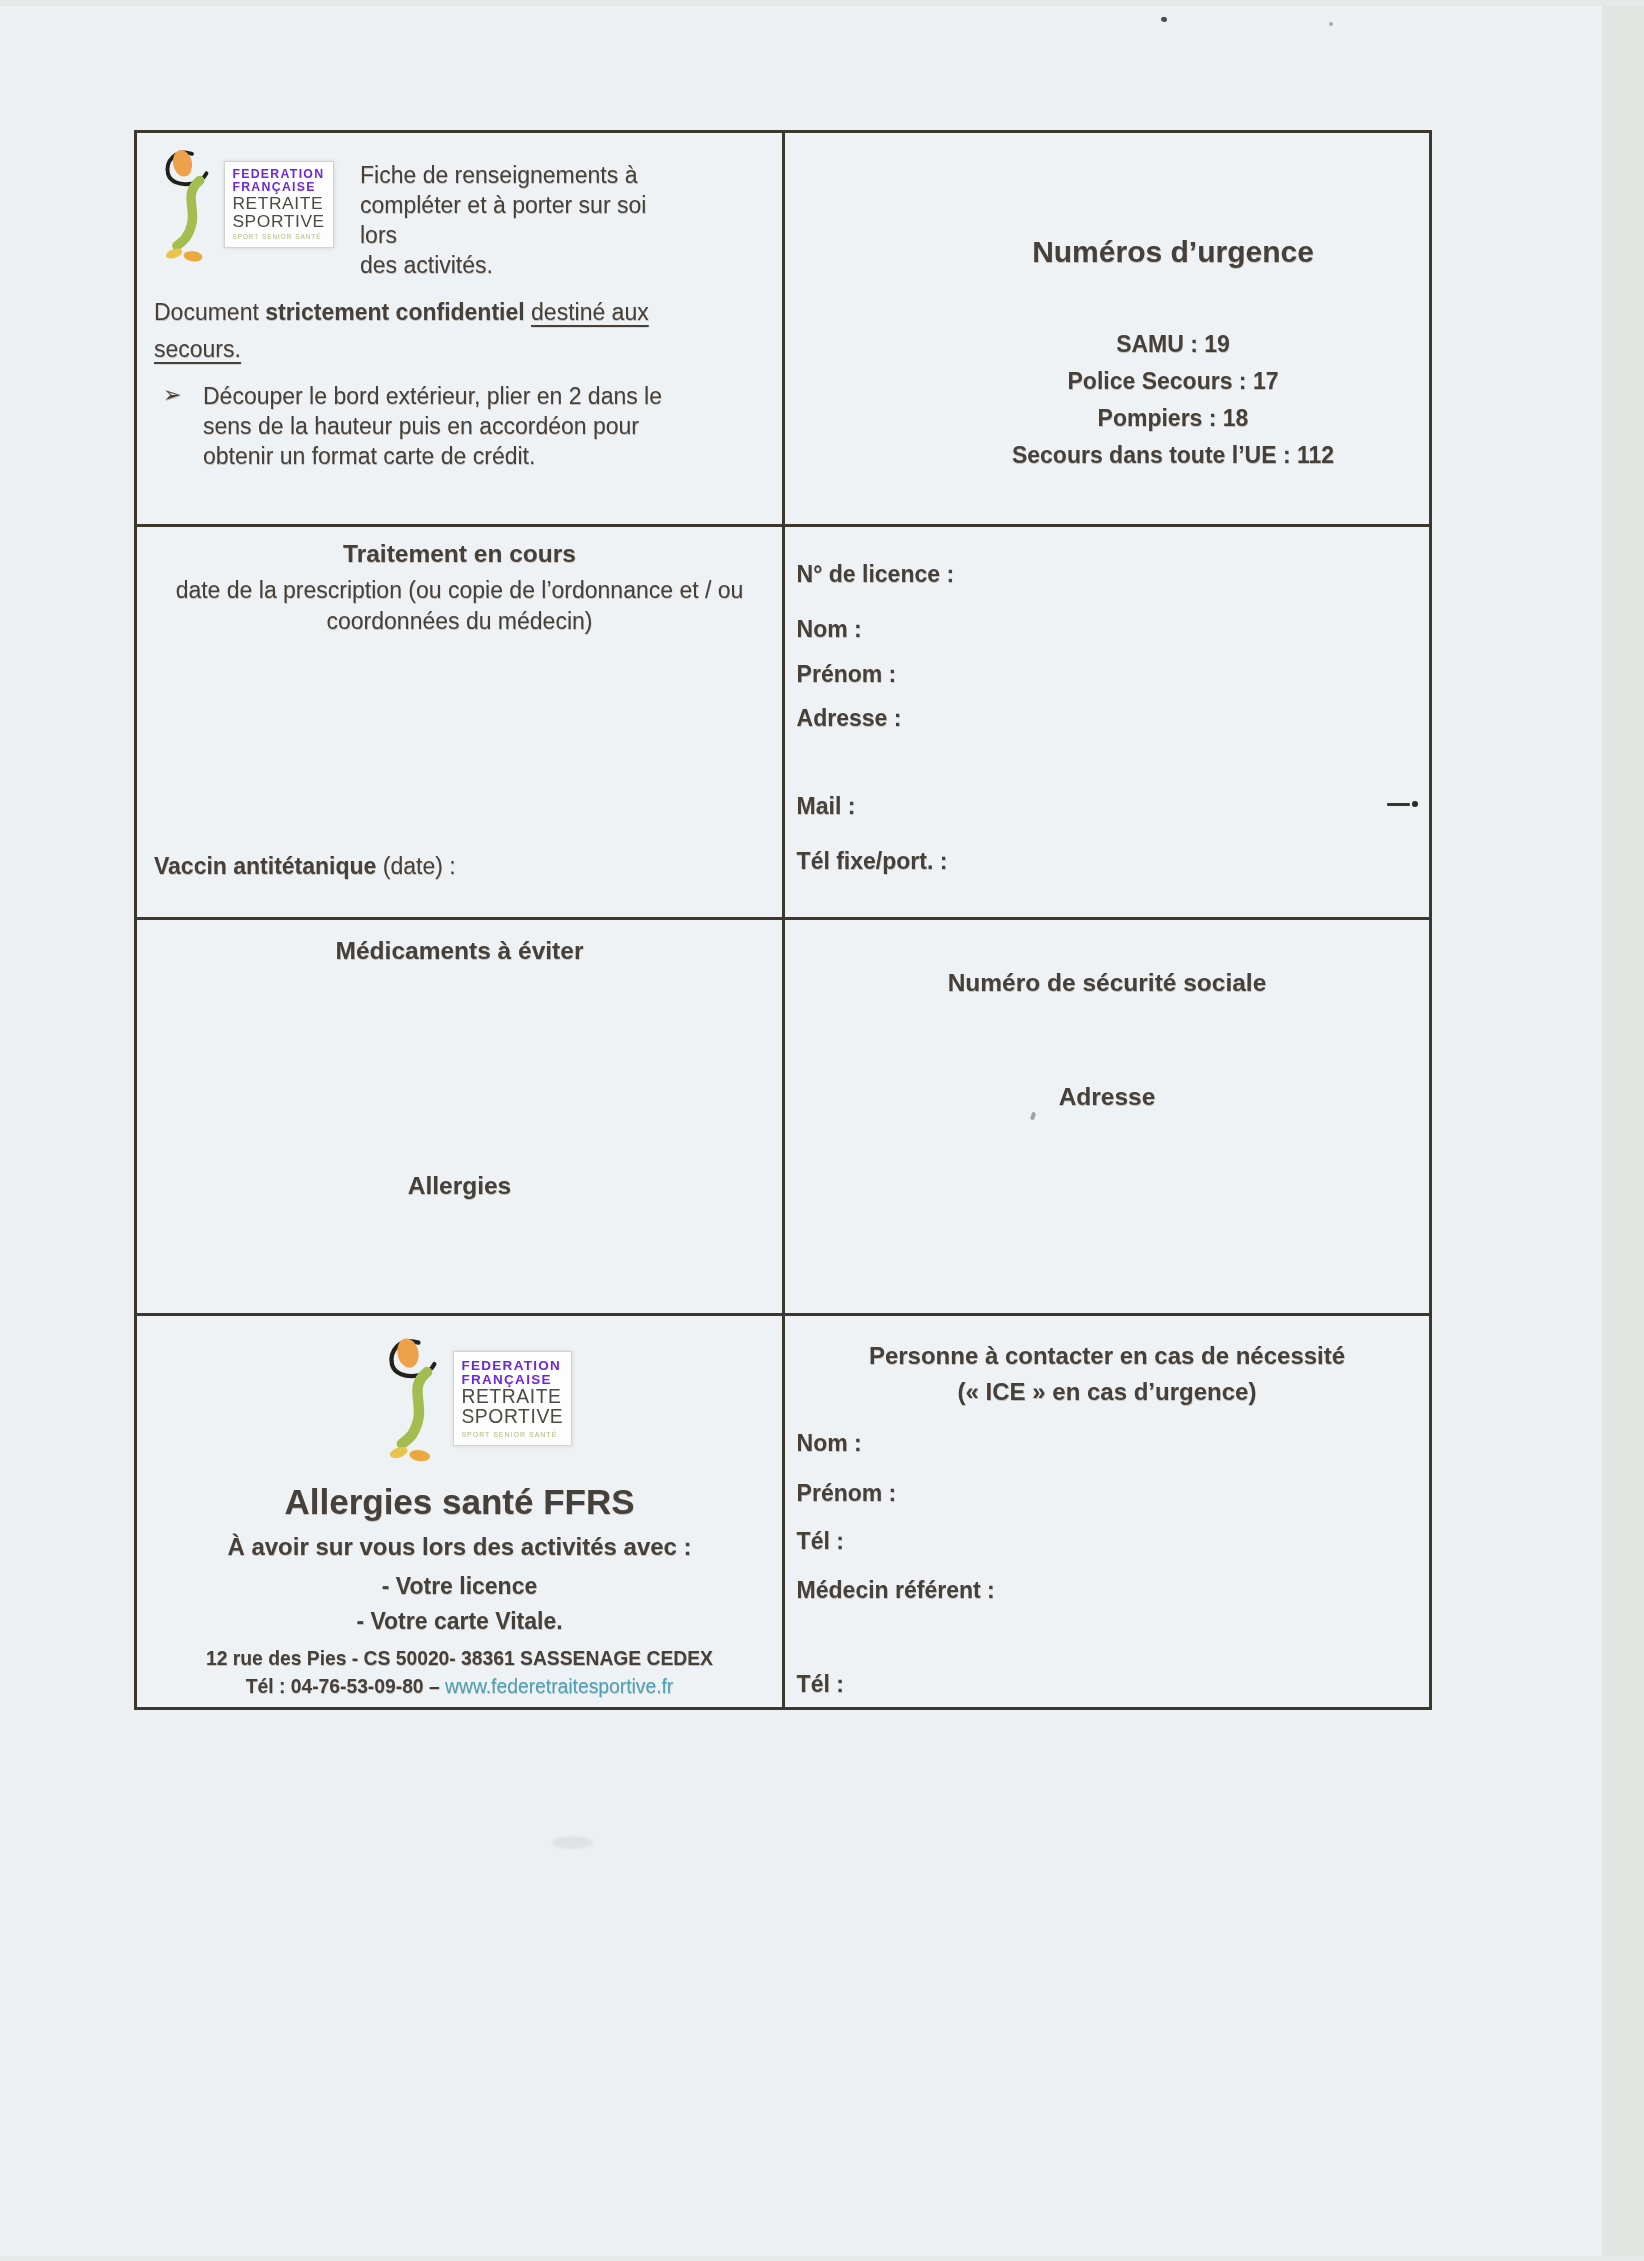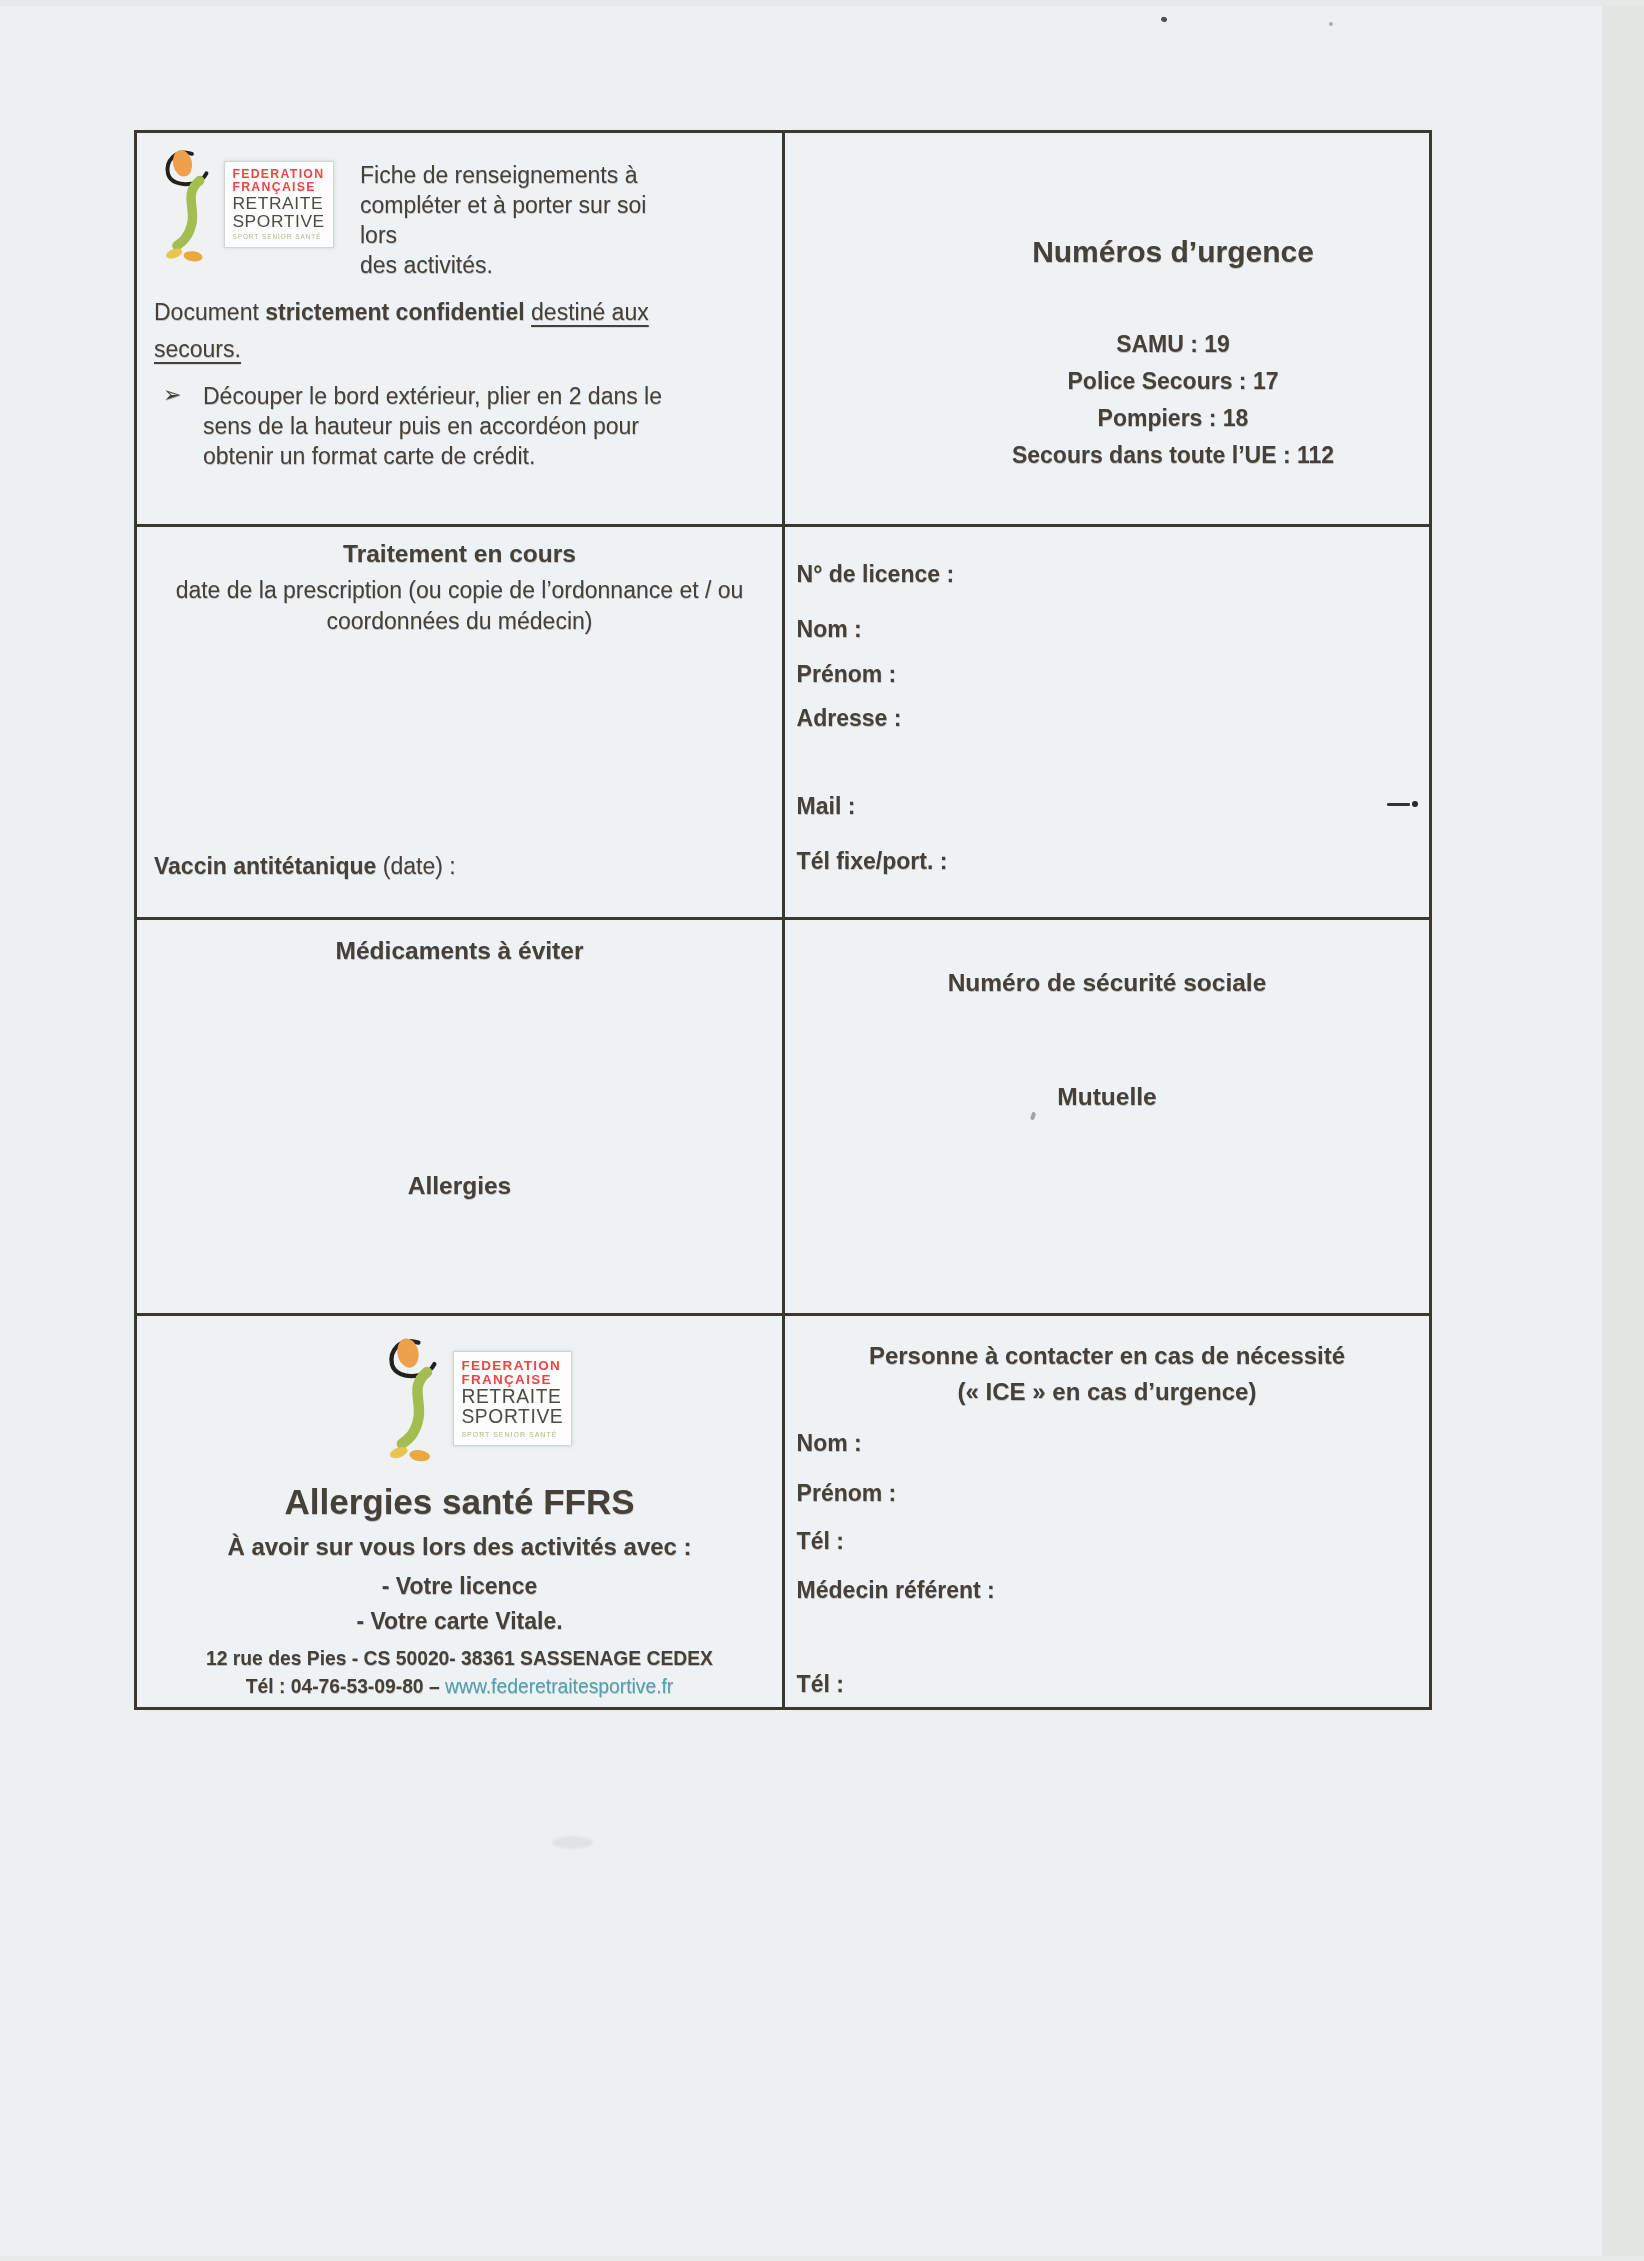--- a/index.html
+++ b/index.html
@@ -15,21 +15,21 @@
   .form-table{position:absolute;left:134px;top:130px;width:1292px;height:1574px;
     border:3.2px solid #3d382e;background:#eff2f4;}
   .col-div{position:absolute;left:645px;top:0;width:3.2px;height:100%;background:#3d382e;}
   .row-div{position:absolute;left:0;width:100%;height:3.2px;background:#3d382e;}
   .cell{position:absolute;}
 
   
   .logo{position:absolute;display:flex;align-items:center;gap:7.7px;}
   .logo-box{background:#fcfdfc;border:1.3px solid #cdd7cf;box-shadow:0 0 3.9px rgba(150,160,150,.35);
     padding:6.4px 7.7px;line-height:1.04;}
-  .logo-org{color:#ef4444;font-weight:bold;letter-spacing:1.3px;}
+  .logo-org{color:#6d28d9;font-weight:bold;letter-spacing:1.3px;}
   .logo-name{color:#4b4c43;font-weight:normal;letter-spacing:0.6px;}
   .logo-tag{color:#b4b77e;letter-spacing:1px;margin-top:3.9px;}
   .logo--sm .logo-org{font-size:12.3px;}
   .logo--sm .logo-name{font-size:17.4px;}
   .logo--sm .logo-tag{font-size:6.4px;}
   .logo--sm svg{width:57px;height:117px;}
   .logo--lg .logo-org{font-size:13.5px;}
   .logo--lg .logo-name{font-size:19.3px;}
   .logo--lg .logo-tag{font-size:7px;}
   .logo--lg svg{width:63px;height:129px;}
@@ -159,21 +159,21 @@
       <div class="pen-dot"></div>
     </div>
 
     <div class="cell" style="left:0;top:787px;width:645px;height:329px">
       <div class="ctr med-title ink">Médicaments à éviter</div>
       <div class="ctr allergies ink">Allergies</div>
     </div>
 
     <div class="cell" style="left:648px;top:787px;width:644px;height:393px">
       <div class="ctr soc-title ink">Numéro de sécurité sociale</div>
-      <div class="ctr mutuelle ink">Mutuelle</div>
+      <div class="ctr mutuelle ink">Adresse</div>
       <div class="comma-mark"></div>
     </div>
 
     <div class="cell" style="left:0;top:1183px;width:645px;height:391px">
 
       <div class="logo logo--lg" style="left:245px;top:18px">
         <svg viewBox="0 0 100 210">
           <path d="M 58 14 C 28 4, 10 28, 15 50 C 19 64, 36 72, 60 67 C 72 64, 80 57, 84 49" fill="none" stroke="#23211c" stroke-width="7" stroke-linecap="round"></path>
           <ellipse cx="41" cy="31" rx="17" ry="24" fill="#efa04b" transform="rotate(-12 41 31)"></ellipse>
           <path d="M 72 62 C 42 86, 66 112, 57 142 C 51 166, 39 173, 31 179" fill="none" stroke="#a3bd50" stroke-width="17" stroke-linecap="round"></path>

